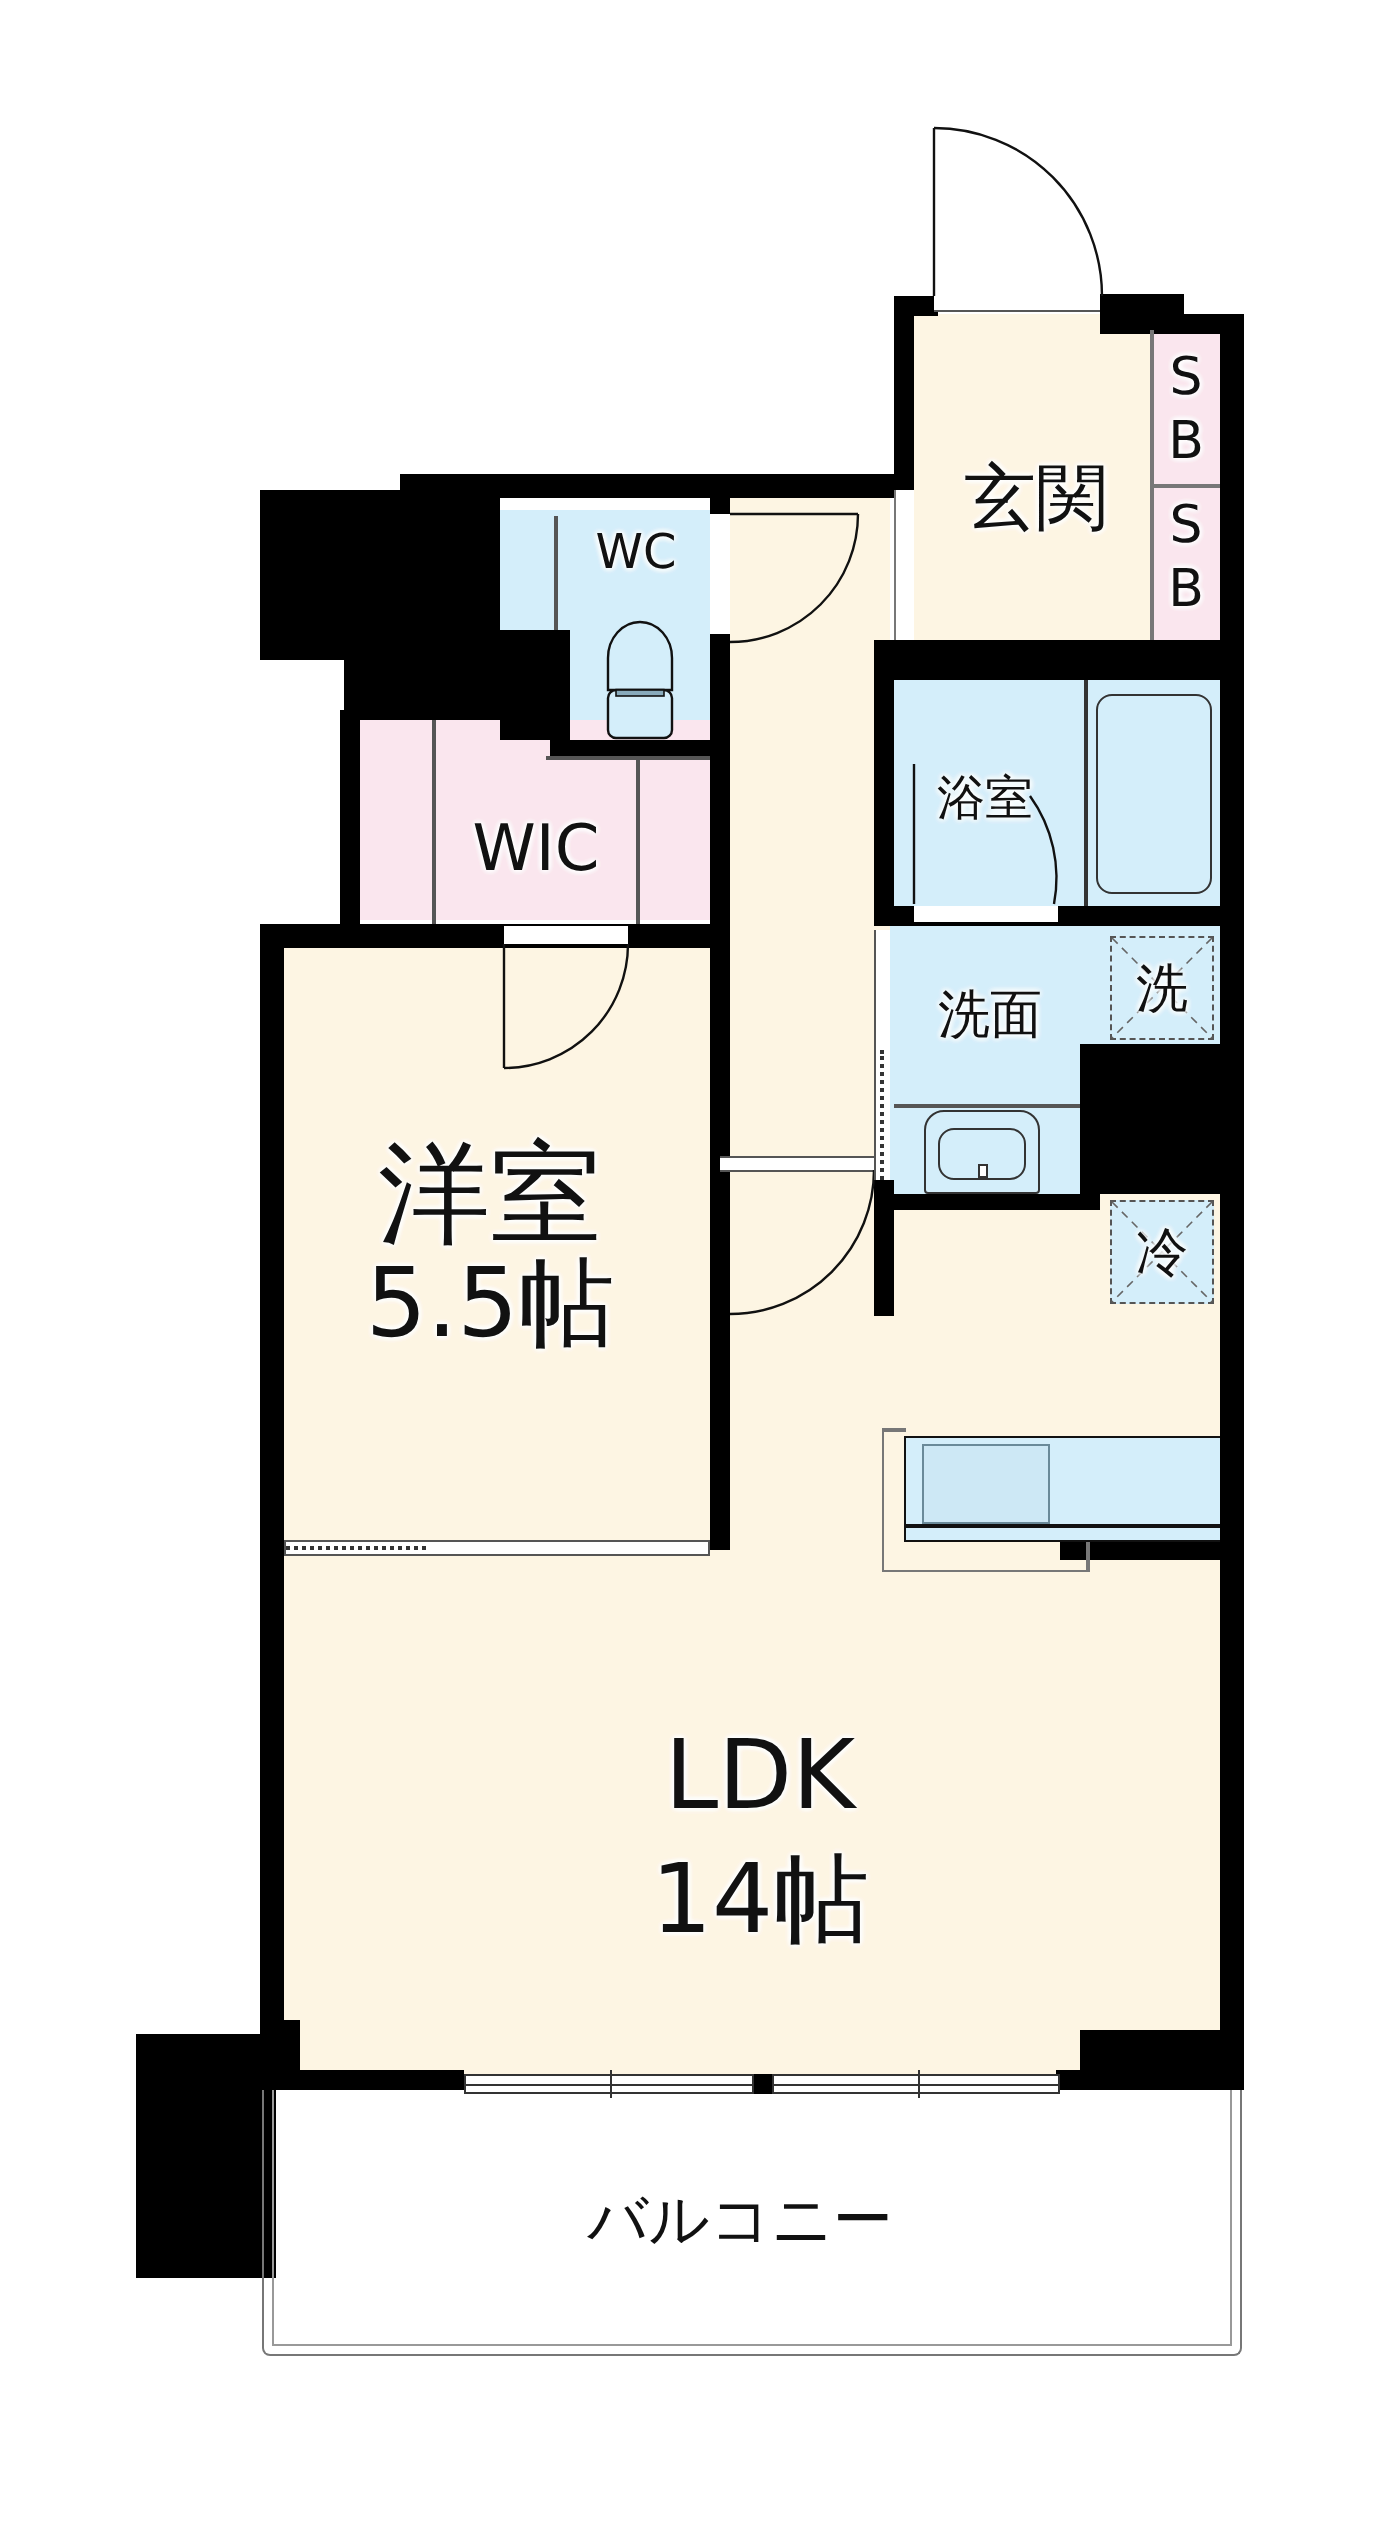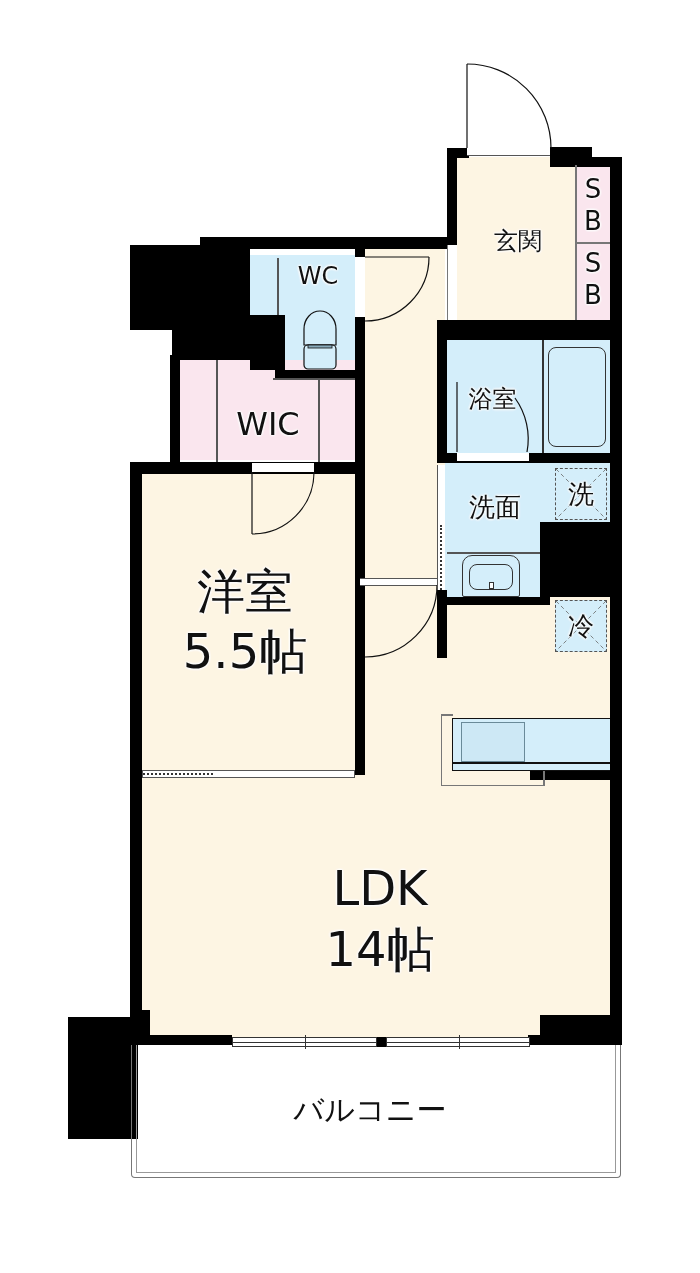--- a/index.html
+++ b/index.html
@@ -73,21 +73,21 @@
   <div class="abs" style="left:4px;top:0;right:4px;bottom:4px;border:1px solid #999;border-top:none;"></div>
 </div>
 <div class="lbl" style="left:250px;top:1090px;width:240px;font-size:30px;">バルコニー</div>
 
 <svg style="left:465px;top:62px;" width="90" height="90">
   <line x1="2" y1="2" x2="2" y2="86" stroke="#111" stroke-width="1.2"></line>
   <path d="M2 2 A84 84 0 0 1 86 86" fill="none" stroke="#111" stroke-width="1.2"></path>
 </svg>
 <div class="abs" style="left:467px;top:148px;width:83px;height:8px;background:#fff;border-bottom:1.5px solid #555;"></div>
 
-<div class="lbl" style="left:478px;top:225px;width:80px;font-size:24px;">玄関</div>
+<div class="lbl" style="left:478px;top:225px;width:80px;font-size:36px;">玄関</div>
 <div class="abs" style="left:575px;top:165px;width:1.5px;height:155px;background:#777;"></div>
 <div class="abs" style="left:576px;top:242px;width:34px;height:1.5px;background:#777;"></div>
 <div class="abs" style="left:576px;top:170px;width:34px;height:70px;">
   <div class="lbl" style="left:0;top:4px;width:34px;font-size:26px;">S</div>
   <div class="lbl" style="left:0;top:36px;width:34px;font-size:26px;">B</div>
 </div>
 <div class="abs" style="left:576px;top:245px;width:34px;height:72px;">
   <div class="lbl" style="left:0;top:3px;width:34px;font-size:26px;">S</div>
   <div class="lbl" style="left:0;top:35px;width:34px;font-size:26px;">B</div>
 </div>
@@ -109,21 +109,21 @@
 <div class="abs" style="left:216px;top:360px;width:1.5px;height:102px;background:#555;"></div>
 <div class="abs" style="left:318px;top:380px;width:1.5px;height:82px;background:#555;"></div>
 <div class="abs" style="left:273px;top:378px;width:82px;height:1.5px;background:#555;"></div>
 <div class="lbl" style="left:228px;top:405px;width:80px;font-size:32px;">WIC</div>
 <div class="abs" style="left:252px;top:463px;width:62px;height:9px;background:#fff;"></div>
 
 <svg style="left:250px;top:472px;" width="70" height="70">
   <line x1="2" y1="0" x2="2" y2="62" stroke="#111" stroke-width="1.2"></line>
   <path d="M64 0 A62 62 0 0 1 2 62" fill="none" stroke="#111" stroke-width="1.2"></path>
 </svg>
-<div class="lbl" style="left:170px;top:560px;width:150px;font-size:48px;">洋室</div>
+<div class="lbl" style="left:170px;top:560px;width:150px;font-size:56px;">洋室</div>
 <div class="lbl" style="left:160px;top:620px;width:170px;font-size:48px;">5.5帖</div>
 <div class="abs" style="left:142px;top:770px;width:213px;height:8px;background:#fff;border:1px solid #555;">
   <div class="abs" style="left:0;top:1px;width:70px;height:3px;border-bottom:2px dotted #333;"></div>
 </div>
 <div class="abs" style="left:360px;top:578px;width:80px;height:8px;background:#fff;border-top:1px solid #555;border-bottom:1px solid #555;"></div>
 <svg style="left:365px;top:585px;" width="75" height="80">
   <path d="M72 0 A72 72 0 0 1 0 72" fill="none" stroke="#111" stroke-width="1.2"></path>
 </svg>
 
 <div class="abs" style="left:542px;top:340px;width:1.5px;height:113px;background:#333;"></div>

